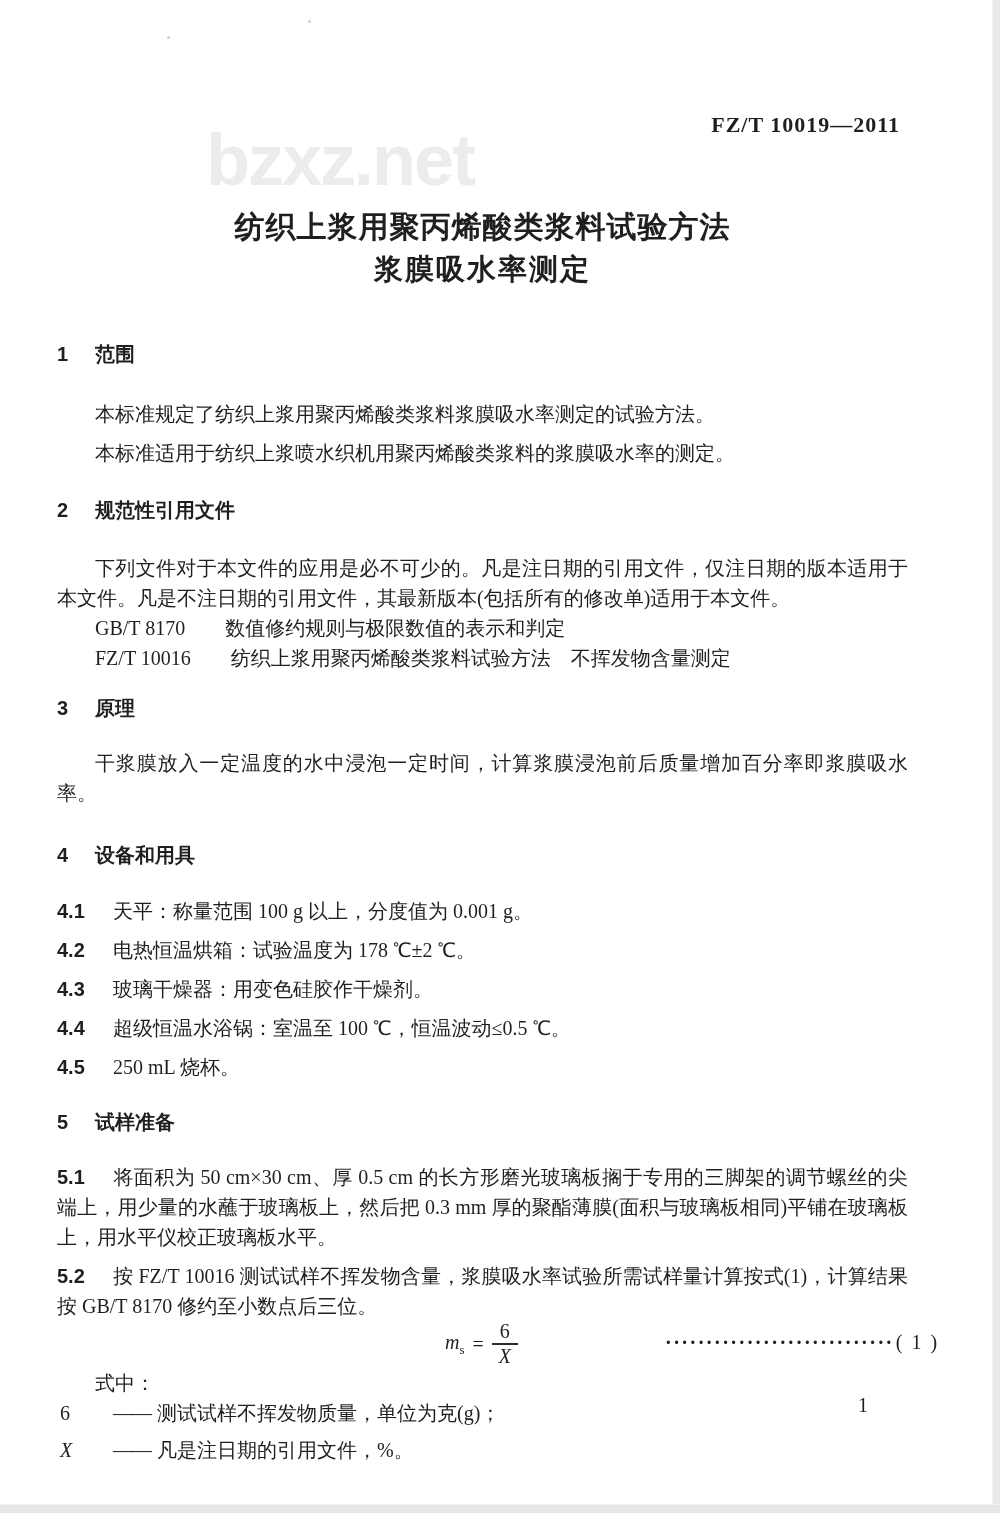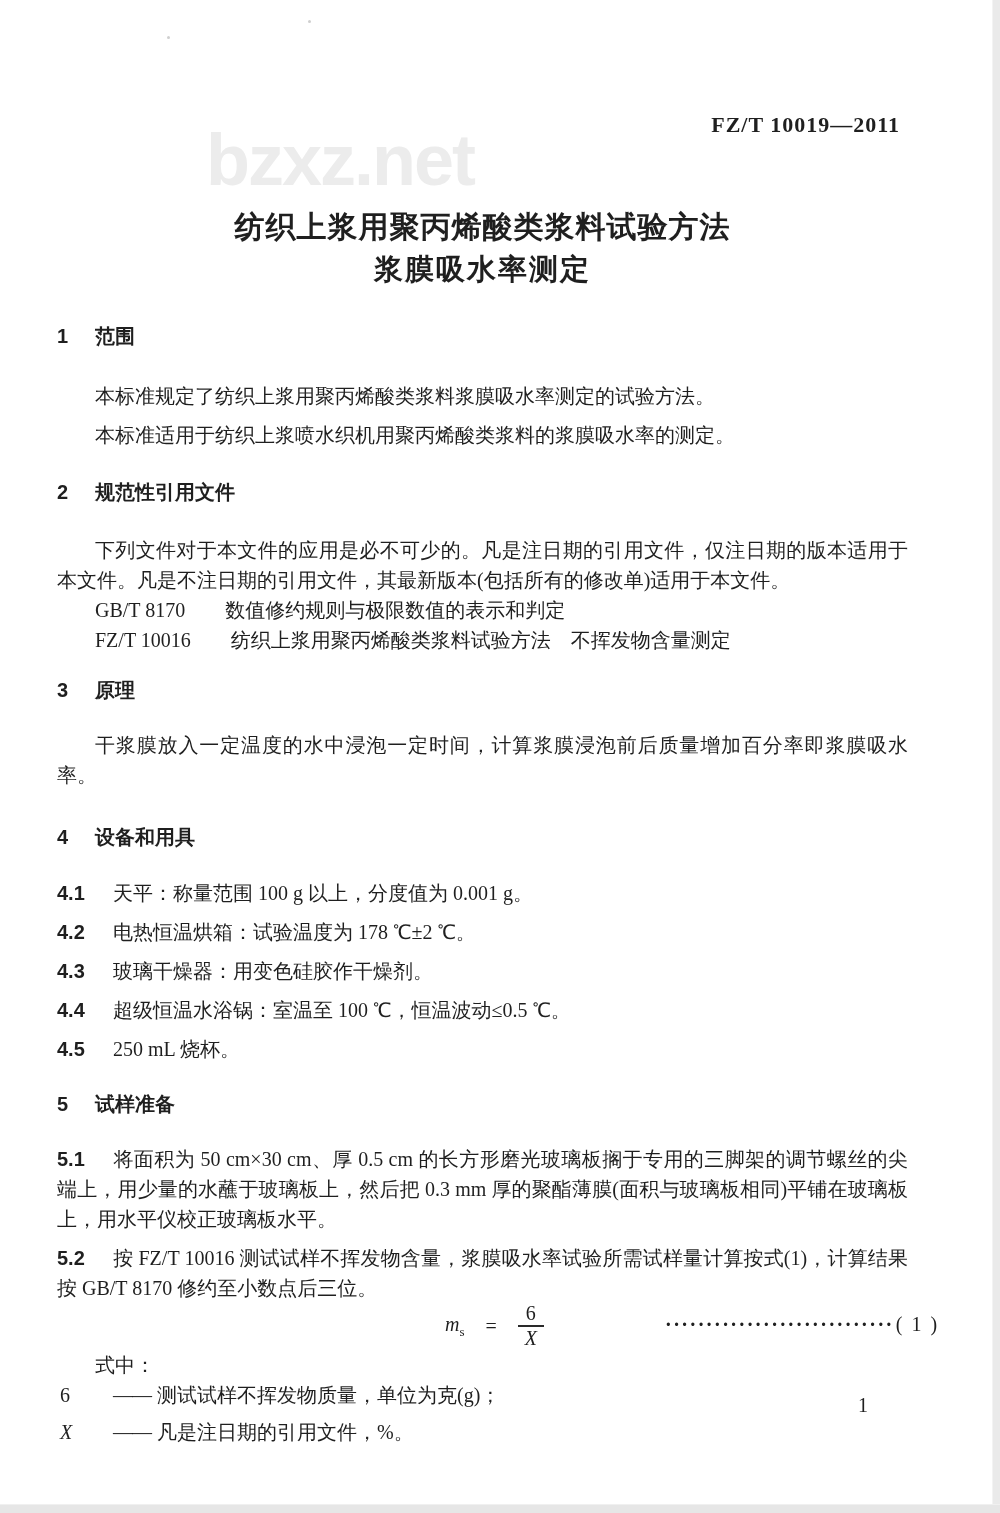--- a/index.html
+++ b/index.html
@@ -69,37 +69,36 @@
     font-size:20px; line-height:30px;
     text-align:justify;
     margin:0;
   }
   .item .item-num {
     font-family:"Liberation Sans", sans-serif;
     font-weight:bold;
     display:inline-block; width:56px;
   }
 
-  .m-t50 { margin-top:34px; }
+  .m-t50 { margin-top:52px; }
   .m-t32 { margin-top:32px; }
   .m-t30 { margin-top:30px; }
   .m-t29 { margin-top:29px; }
   .m-t28 { margin-top:28px; }
   .m-t27 { margin-top:27px; }
   .m-t34 { margin-top:34px; }
   .m-t22 { margin-top:22px; }
   .m-t0  { margin-top:9px; }
 
   
   .formula-row { position:relative; height:46px; margin-top:0; }
   .formula {
     position:absolute; left:388px; top:0;
     display:flex; align-items:center;
     font-size:20px;
-    gap:13px;
   }
   .math-var { font-family:"Liberation Serif", serif; font-style:italic; }
   .formula sub { font-size:13px; }
   .frml-eq { margin:0 8px; }
   .frac { display:inline-flex; flex-direction:column; text-align:center; }
   .frac-num { border-bottom:2px solid #2a2a2a; padding:0 8px 1px 8px; line-height:21px; }
   .frac-den { line-height:22px; }
   .formula-dots {
     position:absolute; left:608px; top:10px;
     font-size:20px; font-weight:bold; letter-spacing:1.5px;

